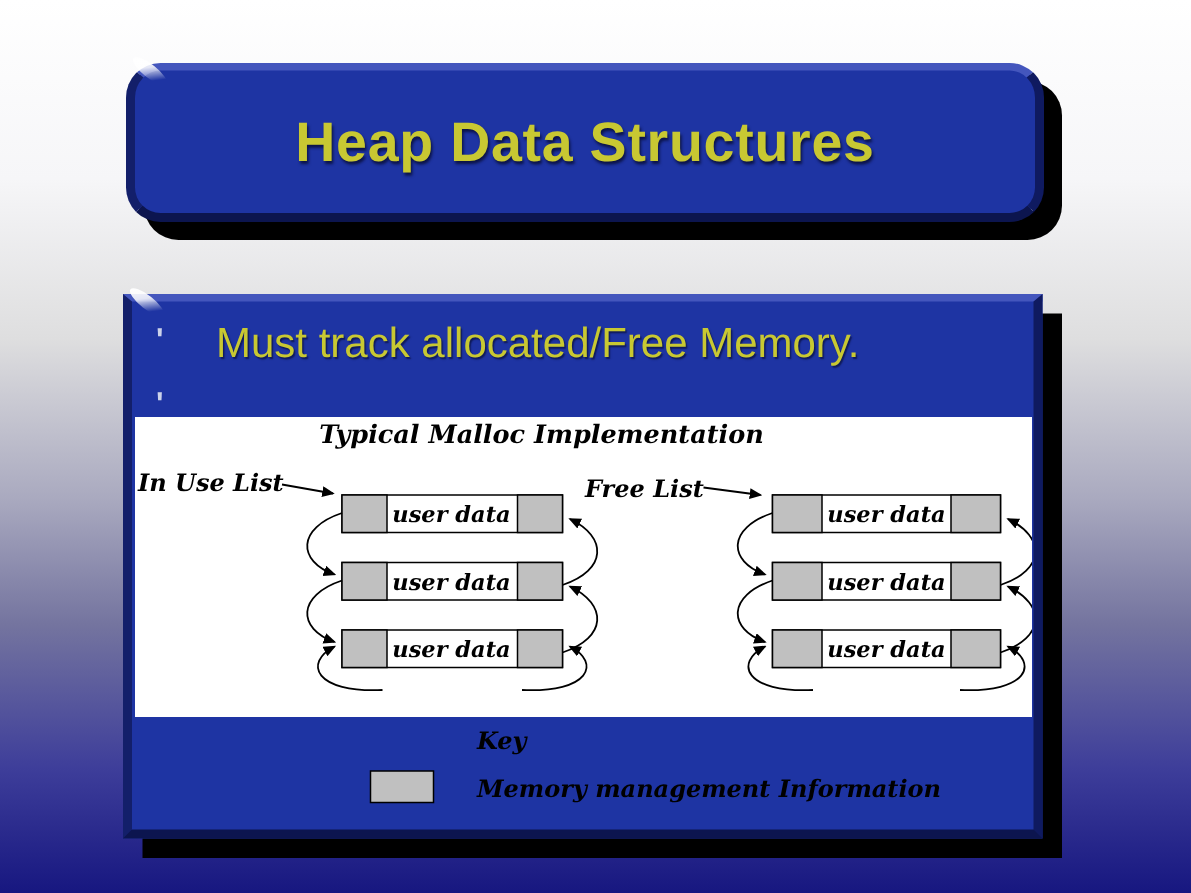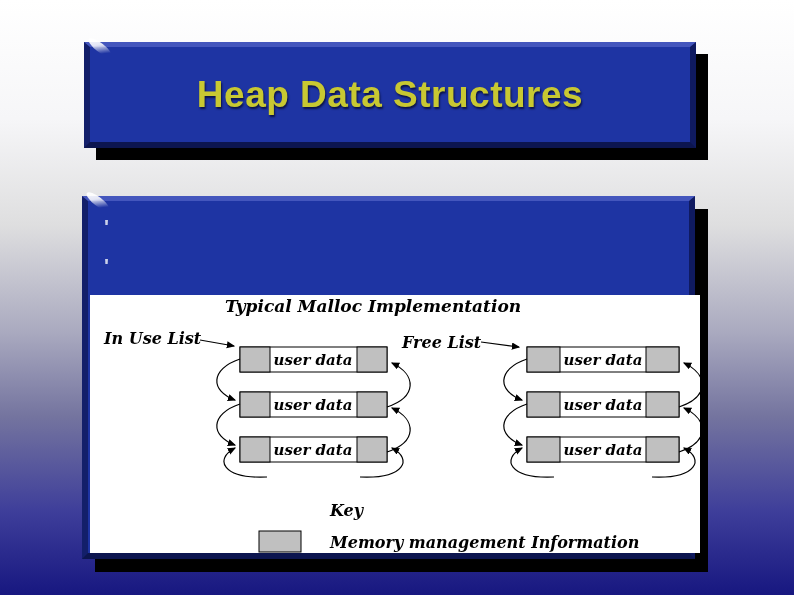--- a/index.html
+++ b/index.html
@@ -23,21 +23,21 @@
     position:absolute;
     background:var(--c-box_blue,#1e34a3);
     border-top:5px solid var(--c-box_bevel_light,#4456bd);
     border-left:6px solid var(--c-box_bevel_dark,#131f6a);
     border-right:6px solid #0f1a60;
     border-bottom:6px solid #0c154f;
   }
   .title-box{
     left:84px;top:42px;width:600px;height:95px;
     box-shadow:12px 12px 0 var(--c-shadow_black,#000000);
-    display:flex;align-items:center;justify-content:center;
+    display:flex;align-items:center;justify-content:center;border-radius:23px;
   }
   .title-box h1{
     margin:0;font-size:37px;font-weight:bold;letter-spacing:.5px;
     color:var(--c-accent_yellow,#c8c832);
     text-shadow:1px 2px 2px rgba(5,8,40,.75);
   }
   .content-box{
     left:82px;top:196px;width:601px;height:352px;
     box-shadow:13px 13px 0 var(--c-shadow_black,#000000);
   }
@@ -57,23 +57,22 @@
     width:40px;flex:0 0 40px;
     font-size:21px;line-height:30px;font-weight:bold;
     color:var(--c-bullet_marker,#ccd2ea);
   }
   .btext{
     font-size:28px;line-height:34px;
     color:var(--c-accent_yellow,#c8c832);
     text-shadow:1px 1px 1px rgba(5,8,40,.6);
   }
   .diagram{
-    position:absolute;left:90px;top:295px;width:598px;height:258px;
+    position:absolute;left:90px;top:278px;width:598px;height:200px;
     background:var(--c-diagram_bg,#ffffff);
-    padding-left:12px;
   }
   .diagram svg{display:block;}
   .dg-title{font-style:italic;font-weight:bold;font-size:17px;
     font-family:"DejaVu Serif",serif;fill:var(--c-diagram_ink,#000000);}
   .dg-label{font-style:italic;font-weight:bold;font-size:16px;
     font-family:"DejaVu Serif",serif;fill:var(--c-diagram_ink,#000000);}
   .dg-node{font-style:italic;font-weight:bold;font-size:15px;
     font-family:"DejaVu Serif",serif;fill:var(--c-diagram_ink,#000000);text-anchor:middle;}
   .dg-key{font-style:italic;font-weight:bold;font-size:16px;
     font-family:"DejaVu Serif",serif;fill:var(--c-diagram_ink,#000000);}
@@ -88,20 +87,21 @@
 
   <div class="panel title-box">
     <span class="gloss"></span>
     <h1>Heap Data Structures</h1>
   </div>
 
   <div class="panel content-box">
     <span class="gloss"></span>
     <div class="bullet">
       <span class="marker">'</span>
+      <span class="btext">Must track allocated/Free Memory.</span>
     </div>
     <div class="bullet">
       <span class="marker">'</span>
     </div>
   </div>
 
   <div class="diagram">
     <svg width="598" height="258" viewBox="0 0 598 258">
       <defs>
         <marker id="arw" markerWidth="7" markerHeight="7" refX="6" refY="3" orient="auto">

